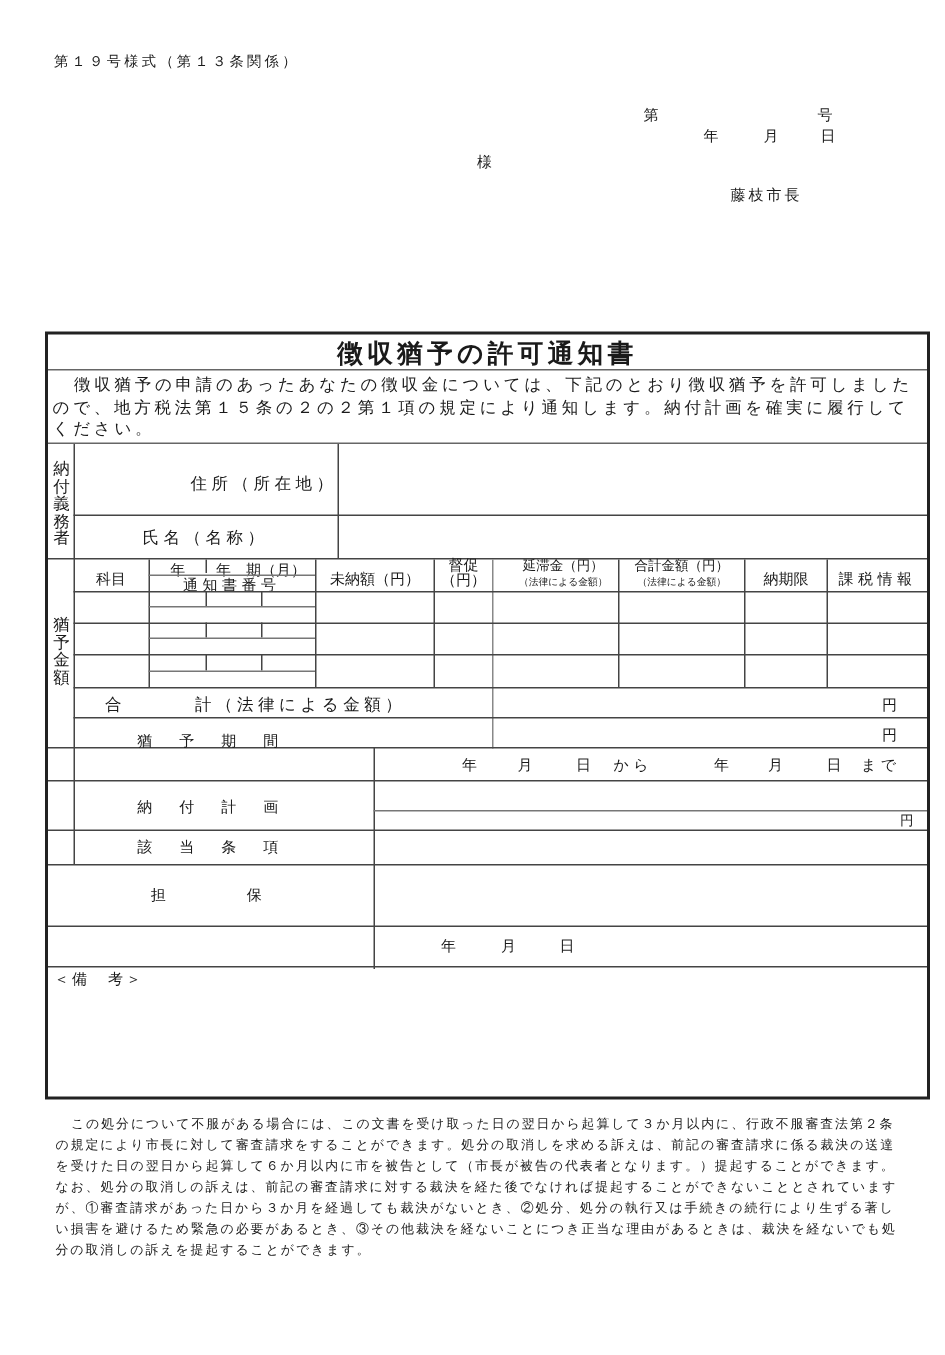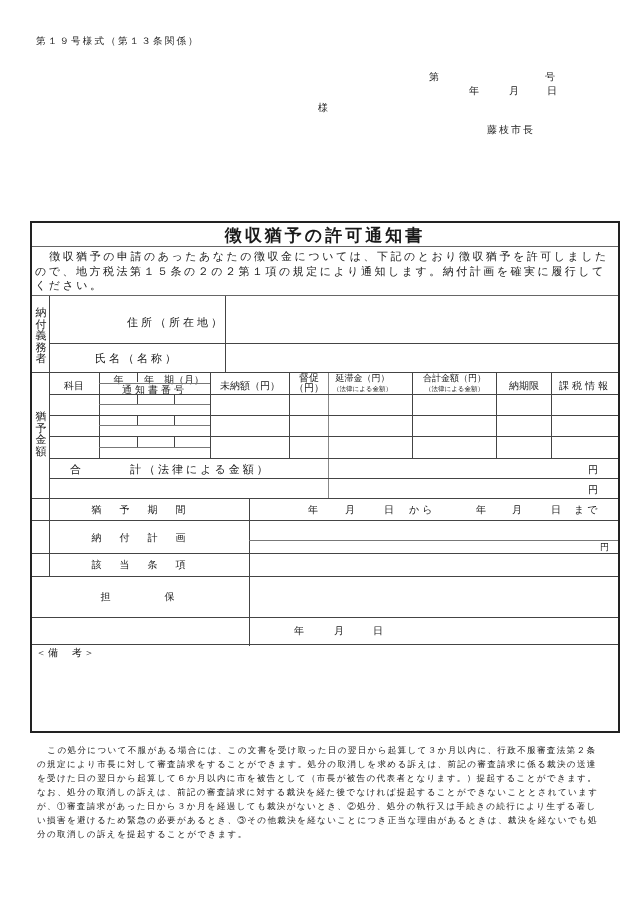--- a/index.html
+++ b/index.html
@@ -93,21 +93,21 @@
   <div class="line-h light" style="left:67px;width:111px;top:160px;"></div>
   <div class="cell-text f9 sp" style="left:67px;width:111px;top:160px;">通知書番号</div>
   <div class="line-v" style="left:178px;top:150px;height:85px;"></div>
   <div class="cell-text" style="left:179px;width:78px;top:156px;">未納額（円）</div>
   <div class="line-v" style="left:257px;top:150px;height:85px;"></div>
   <div class="cell-text f9" style="left:258px;width:38px;top:150px;line-height:10px;">
     <span>督促</span><br>
     <span>（円）</span>
   </div>
   <div class="line-v light" style="left:296px;top:150px;height:126px;"></div>
-  <div class="cell-text" style="left:289px;width:83px;top:150px;line-height:10px;text-align:center;">
+  <div class="cell-text" style="left:302px;width:83px;top:150px;line-height:10px;text-align:center;">
     <span class="f9">延滞金（円）</span><br>
     <span style="font-size:6.5px;">（法律による金額）</span>
   </div>
   <div class="line-v" style="left:380px;top:150px;height:85px;"></div>
   <div class="cell-text" style="left:381px;width:83px;top:150px;line-height:10px;">
     <span class="f9">合計金額（円）</span><br>
     <span style="font-size:6.5px;">（法律による金額）</span>
   </div>
   <div class="line-v" style="left:464px;top:150px;height:85px;"></div>
   <div class="cell-text" style="left:465px;width:54px;top:156px;">納期限</div>
@@ -169,21 +169,21 @@
   <div class="abs sp" style="left:98px;top:239px;font-size:11px;">計（法律による金額）</div>
   <div class="cell-text" style="left:297px;width:268px;top:236px;height:19px;"></div>
   <div class="yen" style="left:556px;top:240px;">円</div>
   <div class="line-h" style="left:17px;width:569px;top:255px;"></div>
   <div class="cell-text" style="left:297px;width:268px;top:256px;height:19px;"></div>
   <div class="yen" style="left:556px;top:260px;">円</div>
   <div class="line-h" style="left:0;width:586px;top:275px;"></div>
 
   <div class="line-v" style="left:217px;top:275px;height:148px;"></div>
 
-  <div class="cell-text" style="left:0;width:217px;top:280px;letter-spacing:4px;">猶　予　期　間</div>
+  <div class="cell-text" style="left:0;width:217px;top:264px;letter-spacing:4px;">猶　予　期　間</div>
   <div class="abs f10" style="left:276px;top:280px;">年</div>
   <div class="abs f10" style="left:313px;top:280px;">月</div>
   <div class="abs f10" style="left:352px;top:280px;">日</div>
   <div class="abs f10" style="left:377px;top:280px;letter-spacing:3px;">から</div>
   <div class="abs f10" style="left:444px;top:280px;">年</div>
   <div class="abs f10" style="left:480px;top:280px;">月</div>
   <div class="abs f10" style="left:519px;top:280px;">日</div>
   <div class="abs f10" style="left:542px;top:280px;letter-spacing:3px;">まで</div>
   <div class="line-h" style="left:0;width:586px;top:297px;"></div>
 

